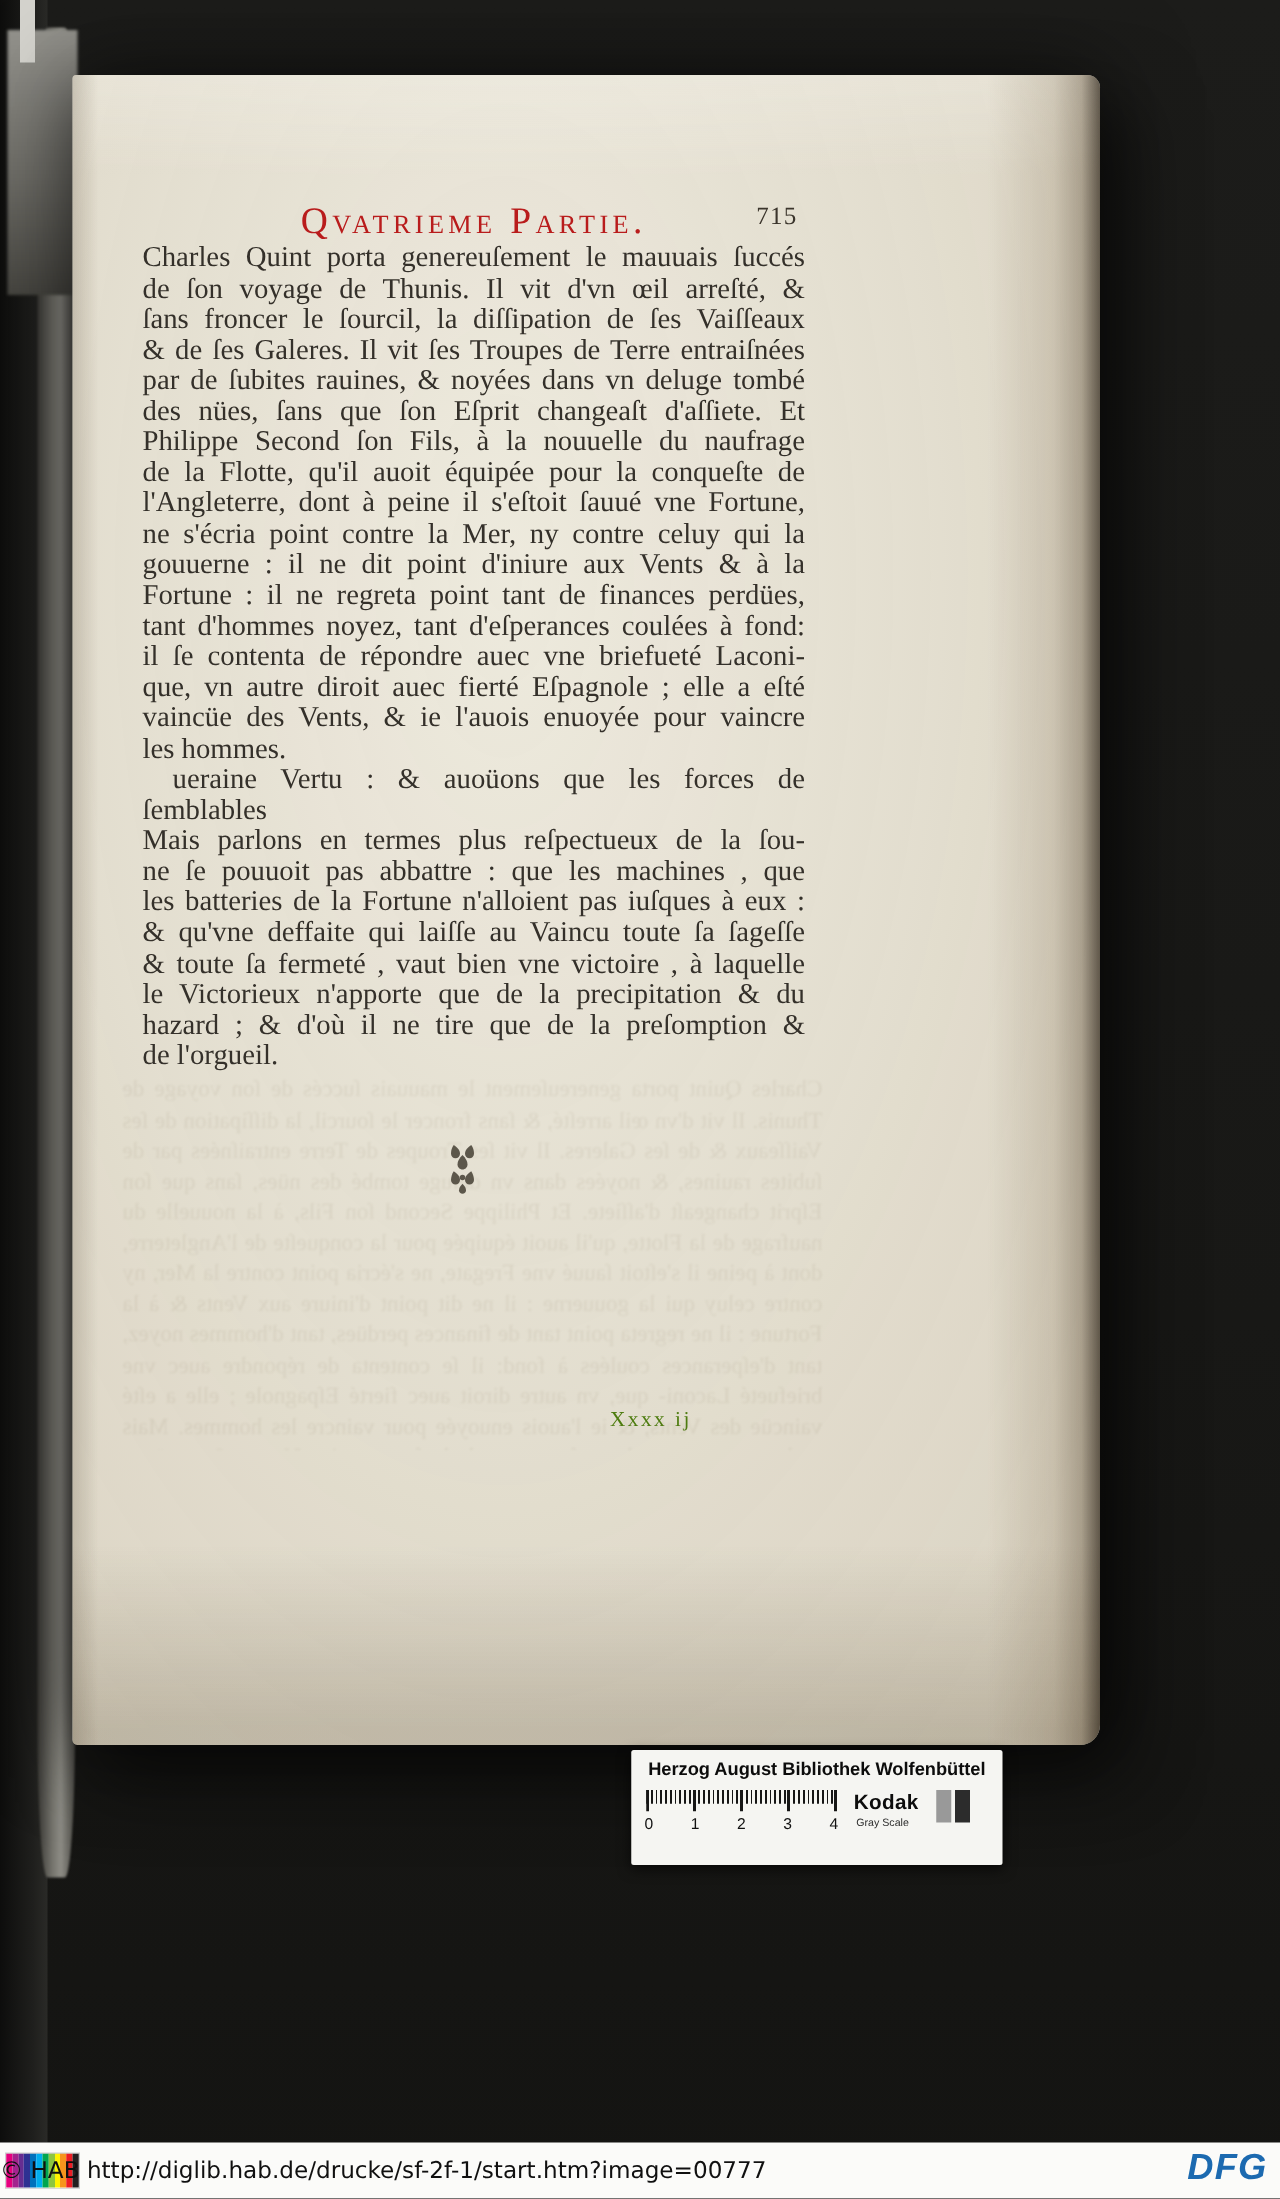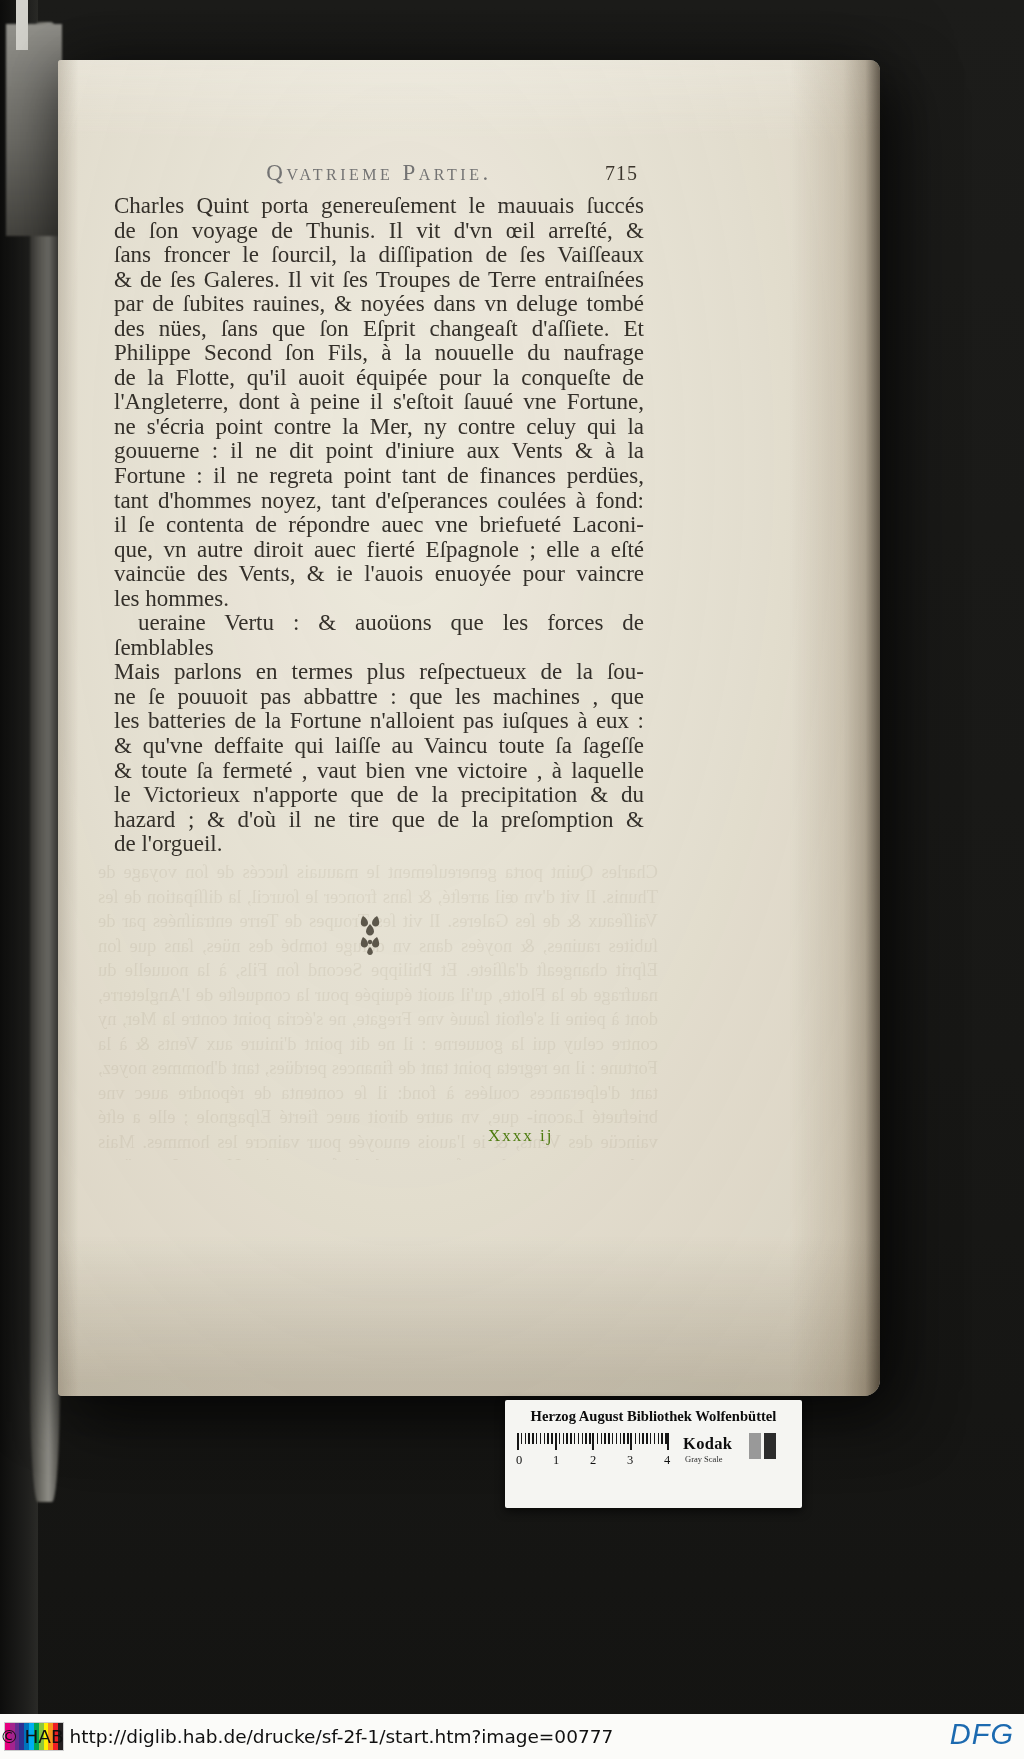--- a/index.html
+++ b/index.html
@@ -24,38 +24,38 @@
     background:#e9e5d8; border-radius:3px 10px 16px 4px;
     box-shadow:0 0 70px rgba(0,0,0,.55), 20px 26px 60px rgba(0,0,0,.5); }
   .page::before { content:""; position:absolute; inset:0; border-radius:inherit; pointer-events:none;
     background:
       linear-gradient(90deg, rgba(60,45,25,.18) 0%, rgba(60,45,25,0) 2.5%),
       linear-gradient(270deg, rgba(28,18,6,.65) 0%, rgba(70,52,28,.34) 1.8%, rgba(95,72,40,.16) 4.5%, rgba(95,72,40,0) 11%),
       linear-gradient(180deg, rgba(255,255,250,.22) 0%, rgba(255,255,250,0) 6%, rgba(70,55,30,0) 88%, rgba(70,55,30,.20) 99%),
       radial-gradient(ellipse at 42% 30%, rgba(255,253,244,.20), rgba(125,100,58,.12) 88%); }
   .running-head { position:absolute; left:56px; top:100px; width:530px; height:30px; }
   .head-title { display:block; text-align:center; font-variant:small-caps;
-    font-size:23px; letter-spacing:3.5px; color:#737373; }
+    font-size:30px; letter-spacing:3.5px; color:#b91c1c; }
   .folio { position:absolute; right:6px; top:2px; font-size:20px; letter-spacing:1px; color:#3b352c; }
   .body-text { position:absolute; left:56px; top:134px; width:530px;
     font-size:23px; color:#34302a; }
   .line { line-height:24.55px; text-align:justify; text-align-last:justify; }
   .line.last { text-align-last:left; }
   .para.indent .line:first-child { text-indent:24px; }
   .ornament { position:absolute; left:297px; top:855px; opacity:.85; }
   .signature { position:absolute; left:430px; top:1066px; font-size:17px;
     letter-spacing:2px; color:#4d7c0f;text-align:right; }
   .bleed { position:absolute; left:40px; top:800px; width:560px; height:300px;
     overflow:hidden; transform:scaleX(-1); opacity:.09; color:#6b5a3c;
     font-size:18.5px; line-height:24.5px; text-align:justify; filter:blur(.7px);
     pointer-events:none; }
   
-  .card { position:absolute; left:505px; top:1400px; width:297px; height:108px;
+  .card { position:absolute; left:505px; top:1400px; width:297px; height:92px;
     background:#f5f5f2; border-radius:2px; box-shadow:0 3px 10px rgba(0,0,0,.65);
-    font-family:Liberation Serif, serif; }
+    font-family:Liberation Sans, sans-serif; }
   .card-title { margin-top:8px; text-align:center; font-weight:bold;
     font-size:14.6px; color:#0c0c0c; white-space:nowrap; }
   .card-row { position:relative; height:56px; }
   .ruler { position:absolute; left:12px; top:8px; width:152px; height:17px; }
   .ruler .minor { position:absolute; left:0; top:0; width:152px; height:11px;
     background:repeating-linear-gradient(90deg,#161616 0 1.4px,transparent 1.4px 3.8px); }
   .ruler .major { position:absolute; left:0; top:0; width:154px; height:17px;
     background:repeating-linear-gradient(90deg,#161616 0 2px,transparent 2px 37.6px); }
   .ruler-nums { position:absolute; left:8px; top:28px; width:160px;
     display:flex; justify-content:space-between; font-size:12.5px; color:#111; }
@@ -68,21 +68,21 @@
   .gp-mid { background:#999; } .gp-dark { background:#2c2c2c; }
   
   .footer { position:absolute; left:0; top:1714px; width:1024px; height:45px;
     background:#fbfbf9; }
   .color-strip { position:absolute; left:5px; top:9px; width:58px; height:27px;
     display:flex; box-shadow:0 0 0 1px #ccc; }
   .color-strip i { flex:1; }
   .copyright { position:absolute; left:0; top:12px; width:100%; text-align:left;
     font-family:"DejaVu Sans", sans-serif; font-size:18.5px; color:#101010; }
   .dfg { position:absolute; right:10px; top:4px; font-family:"Liberation Sans", sans-serif;
-    font-weight:normal; font-style:italic; font-size:29px; letter-spacing:1px; color:#1c6ab0; }
+    font-weight:bold; font-style:italic; font-size:29px; letter-spacing:1px; color:#1c6ab0; }
 </style>
 </head>
 <body>
 
 <div class="scan">
 
   <div class="edge-a"></div>
   <div class="edge-b"></div>
   <div class="edge-top"></div>
   <div class="edge-sliver"></div>

